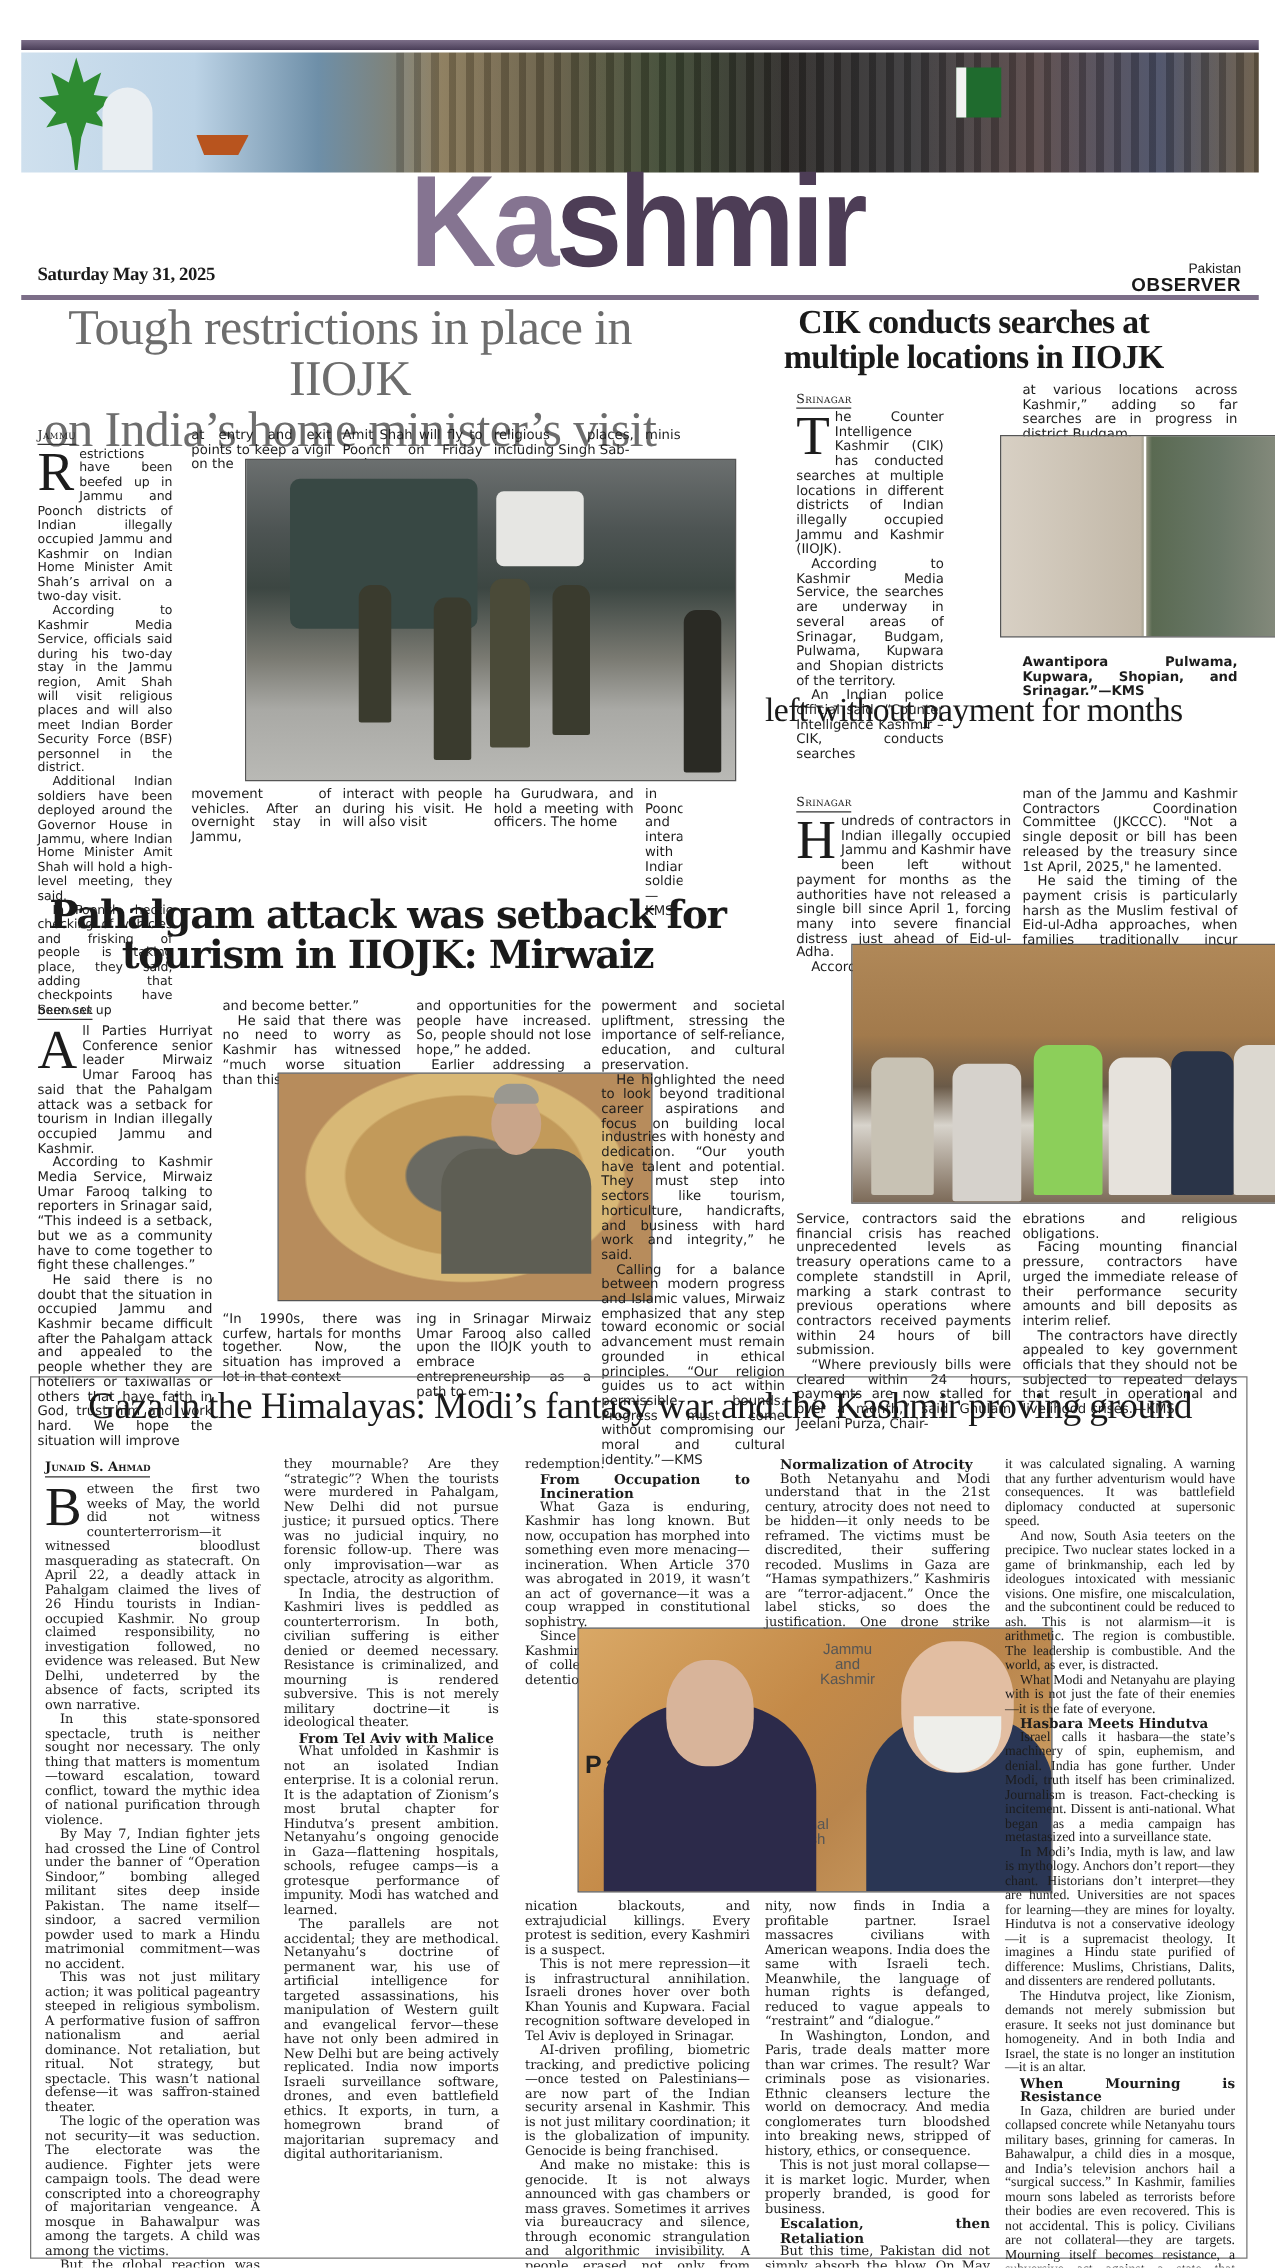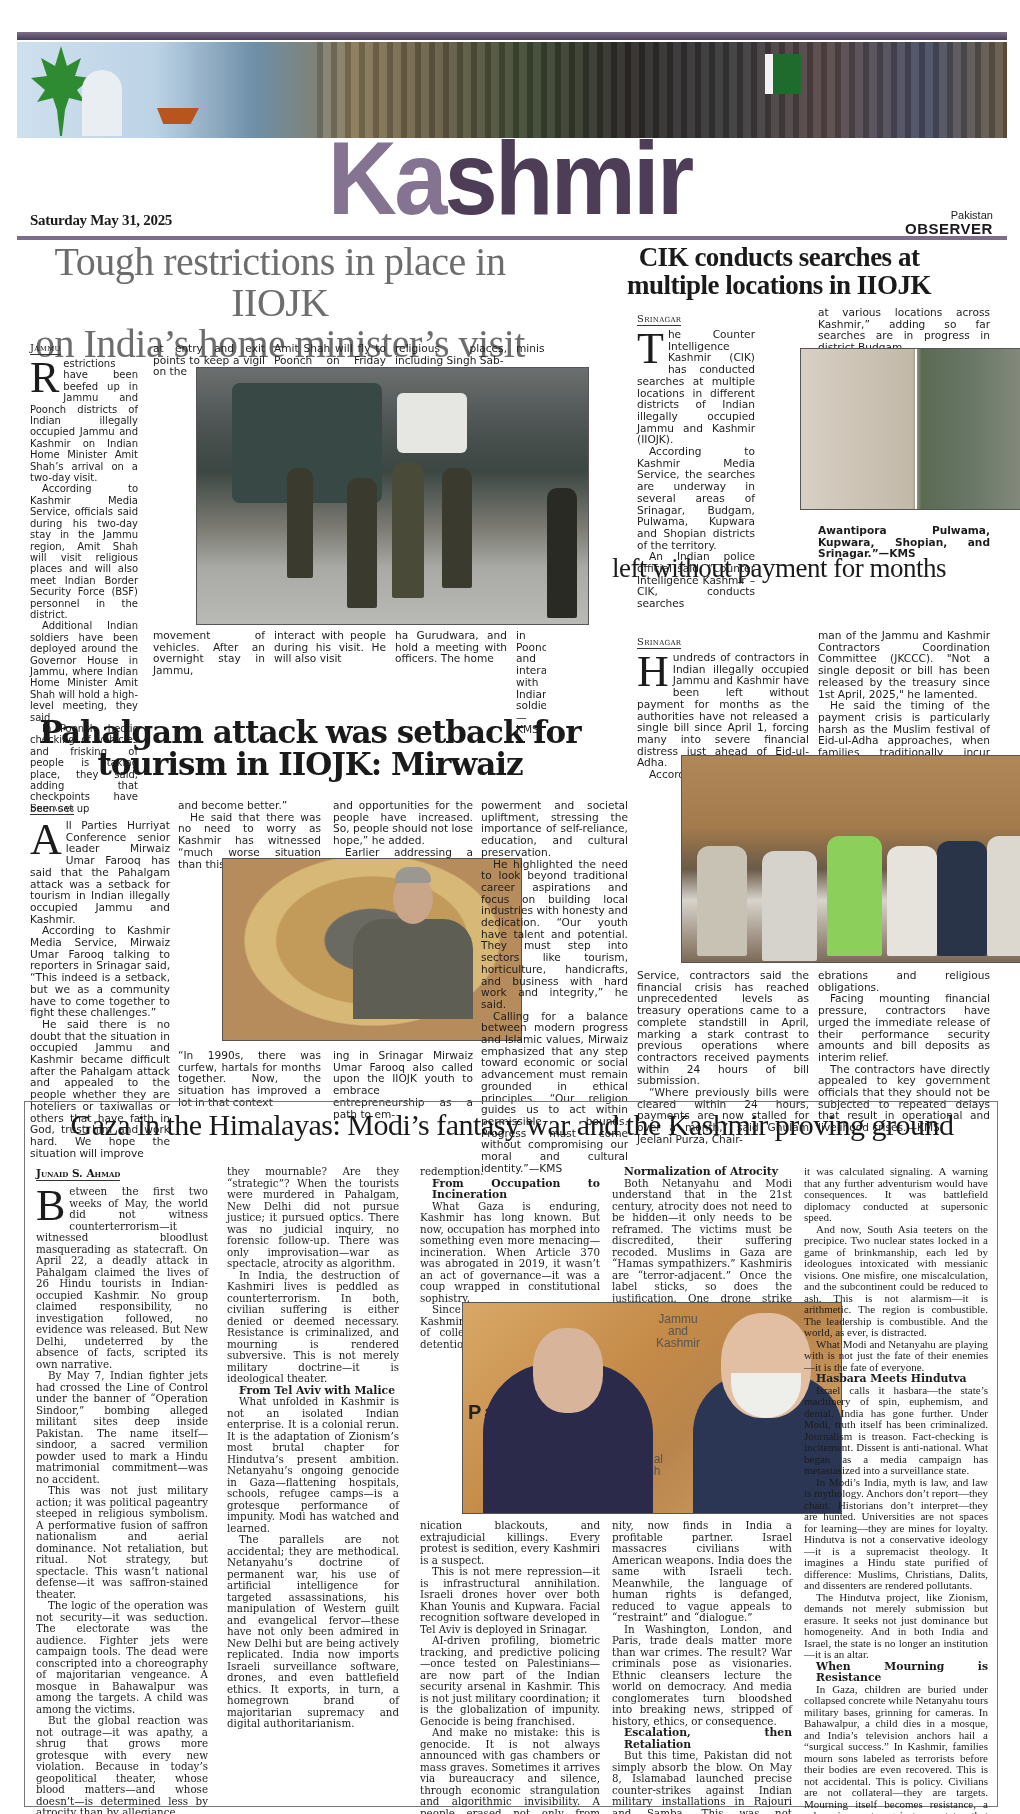--- a/index.html
+++ b/index.html
@@ -211,20 +211,21 @@
 </div>
 
 <div class="abs gaza-box"></div>
 <div class="abs headline" style="left:30px; top:1110px; width:964px; font-size:30px;">Gaza in the Himalayas: Modi’s fantasy war and the Kashmir proving ground</div>
 <div class="abs" style="left:36px; top:1162px;">
   <span class="byline">Junaid S. Ahmad</span>
 </div>
 
 <div class="abs col serif-col" style="left:36px; top:1186px; width:172px;">
   <p class="first"><span class="drop">B</span><span>etween the first two weeks of May, the world did not witness counterterrorism—it witnessed bloodlust masquerading as statecraft. On April 22, a deadly attack in Pahalgam claimed the lives of 26 Hindu tourists in Indian-occupied Kashmir. No group claimed responsibility, no investigation followed, no evidence was released. But New Delhi, undeterred by the absence of facts, scripted its own narrative.</span></p>
+  <p>In this state-sponsored spectacle, truth is neither sought nor necessary. The only thing that matters is momentum—toward escalation, toward conflict, toward the mythic idea of national purification through violence.</p>
   <p>By May 7, Indian fighter jets had crossed the Line of Control under the banner of “Operation Sindoor,” bombing alleged militant sites deep inside Pakistan. The name itself—sindoor, a sacred vermilion powder used to mark a Hindu matrimonial commitment—was no accident.</p>
   <p>This was not just military action; it was political pageantry steeped in religious symbolism. A performative fusion of saffron nationalism and aerial dominance. Not retaliation, but ritual. Not strategy, but spectacle. This wasn’t national defense—it was saffron-stained theater.</p>
   <p>The logic of the operation was not security—it was seduction. The electorate was the audience. Fighter jets were campaign tools. The dead were conscripted into a choreography of majoritarian vengeance. A mosque in Bahawalpur was among the targets. A child was among the victims.</p>
   <p>But the global reaction was not outrage—it was apathy, a shrug that grows more grotesque with every new violation. Because in today’s geopolitical theater, whose blood matters—and whose doesn’t—is determined less by atrocity than by allegiance.</p>
 
 </div>
 
 <div class="abs col serif-col" style="left:227px; top:1166px; width:172px;">
   <p class="first">they mournable? Are they “strategic”? When the tourists were murdered in Pahalgam, New Delhi did not pursue justice; it pursued optics. There was no judicial inquiry, no forensic follow-up. There was only improvisation—war as spectacle, atrocity as algorithm.</p>
   <p>In India, the destruction of Kashmiri lives is peddled as counterterrorism. In both, civilian suffering is either denied or deemed necessary. Resistance is criminalized, and mourning is rendered subversive. This is not merely military doctrine—it is ideological theater.</p>
@@ -261,20 +262,21 @@
 <div class="abs col serif-col" style="left:420px; top:1520px; width:180px;">
   <p class="first">nication blackouts, and extrajudicial killings. Every protest is sedition, every Kashmiri is a suspect.</p>
   <p>This is not mere repression—it is infrastructural annihilation. Israeli drones hover over both Khan Younis and Kupwara. Facial recognition software developed in Tel Aviv is deployed in Srinagar.</p>
   <p>AI-driven profiling, biometric tracking, and predictive policing—once tested on Palestinians—are now part of the Indian security arsenal in Kashmir. This is not just military coordination; it is the globalization of impunity. Genocide is being franchised.</p>
   <p>And make no mistake: this is genocide. It is not always announced with gas chambers or mass graves. Sometimes it arrives via bureaucracy and silence, through economic strangulation and algorithmic invisibility. A people erased not only from geography, but from memory.</p>
 </div>
 
 <div class="abs col serif-col" style="left:612px; top:1520px; width:180px;">
   <p class="first">nity, now finds in India a profitable partner. Israel massacres civilians with American weapons. India does the same with Israeli tech. Meanwhile, the language of human rights is defanged, reduced to vague appeals to “restraint” and “dialogue.”</p>
   <p>In Washington, London, and Paris, trade deals matter more than war crimes. The result? War criminals pose as visionaries. Ethnic cleansers lecture the world on democracy. And media conglomerates turn bloodshed into breaking news, stripped of history, ethics, or consequence.</p>
+  <p>This is not just moral collapse—it is market logic. Murder, when properly branded, is good for business.</p>
   <p class="subhead">Escalation, then Retaliation</p>
   <p>But this time, Pakistan did not simply absorb the blow. On May 8, Islamabad launched precise counter-strikes against Indian military installations in Rajouri and Samba. This was not rhetorical posturing—</p>
 </div>
 
 <div class="abs col serif-col" style="left:804px; top:1166px; width:184px; font-family:'Liberation Serif',serif; font-size:11px;">
   <p class="first">it was calculated signaling. A warning that any further adventurism would have consequences. It was battlefield diplomacy conducted at supersonic speed.</p>
   <p>And now, South Asia teeters on the precipice. Two nuclear states locked in a game of brinkmanship, each led by ideologues intoxicated with messianic visions. One misfire, one miscalculation, and the subcontinent could be reduced to ash. This is not alarmism—it is arithmetic. The region is combustible. The leadership is combustible. And the world, as ever, is distracted.</p>
   <p>What Modi and Netanyahu are playing with is not just the fate of their enemies—it is the fate of everyone.</p>
   <p class="subhead">Hasbara Meets Hindutva</p>
   <p>Israel calls it hasbara—the state’s machinery of spin, euphemism, and denial. India has gone further. Under Modi, truth itself has been criminalized. Journalism is treason. Fact-checking is incitement. Dissent is anti-national. What began as a media campaign has metastasized into a surveillance state.</p>

